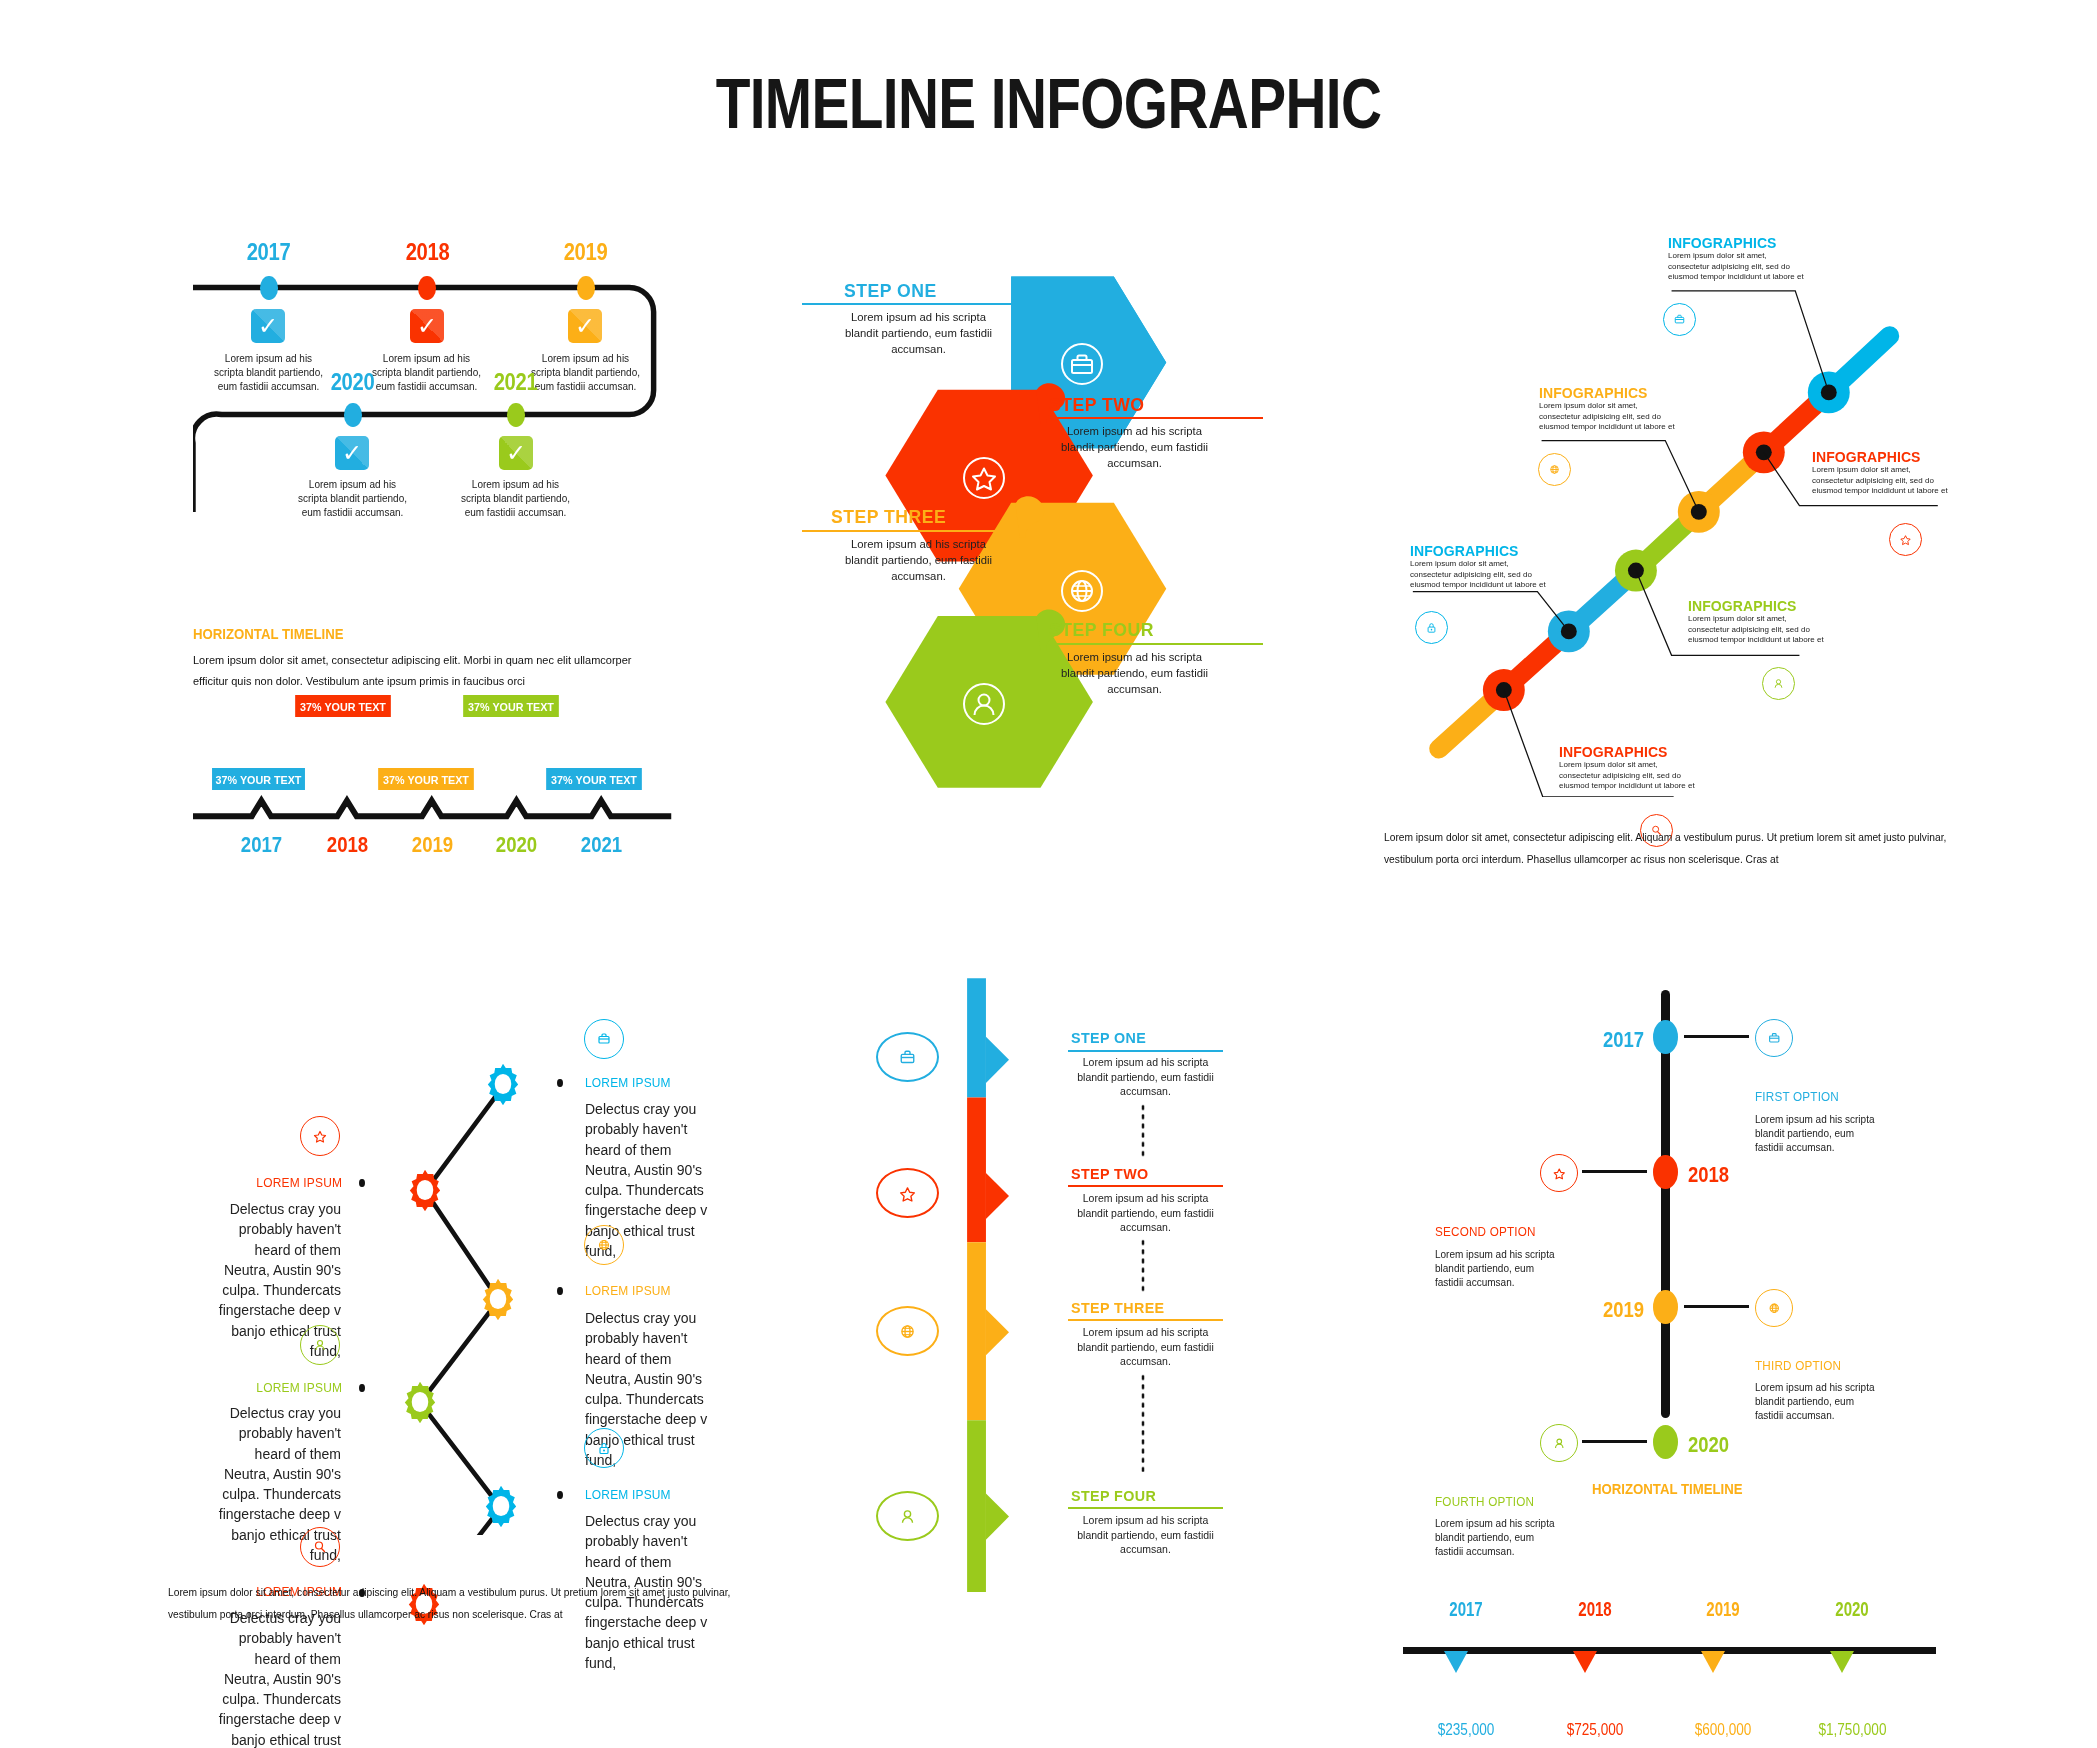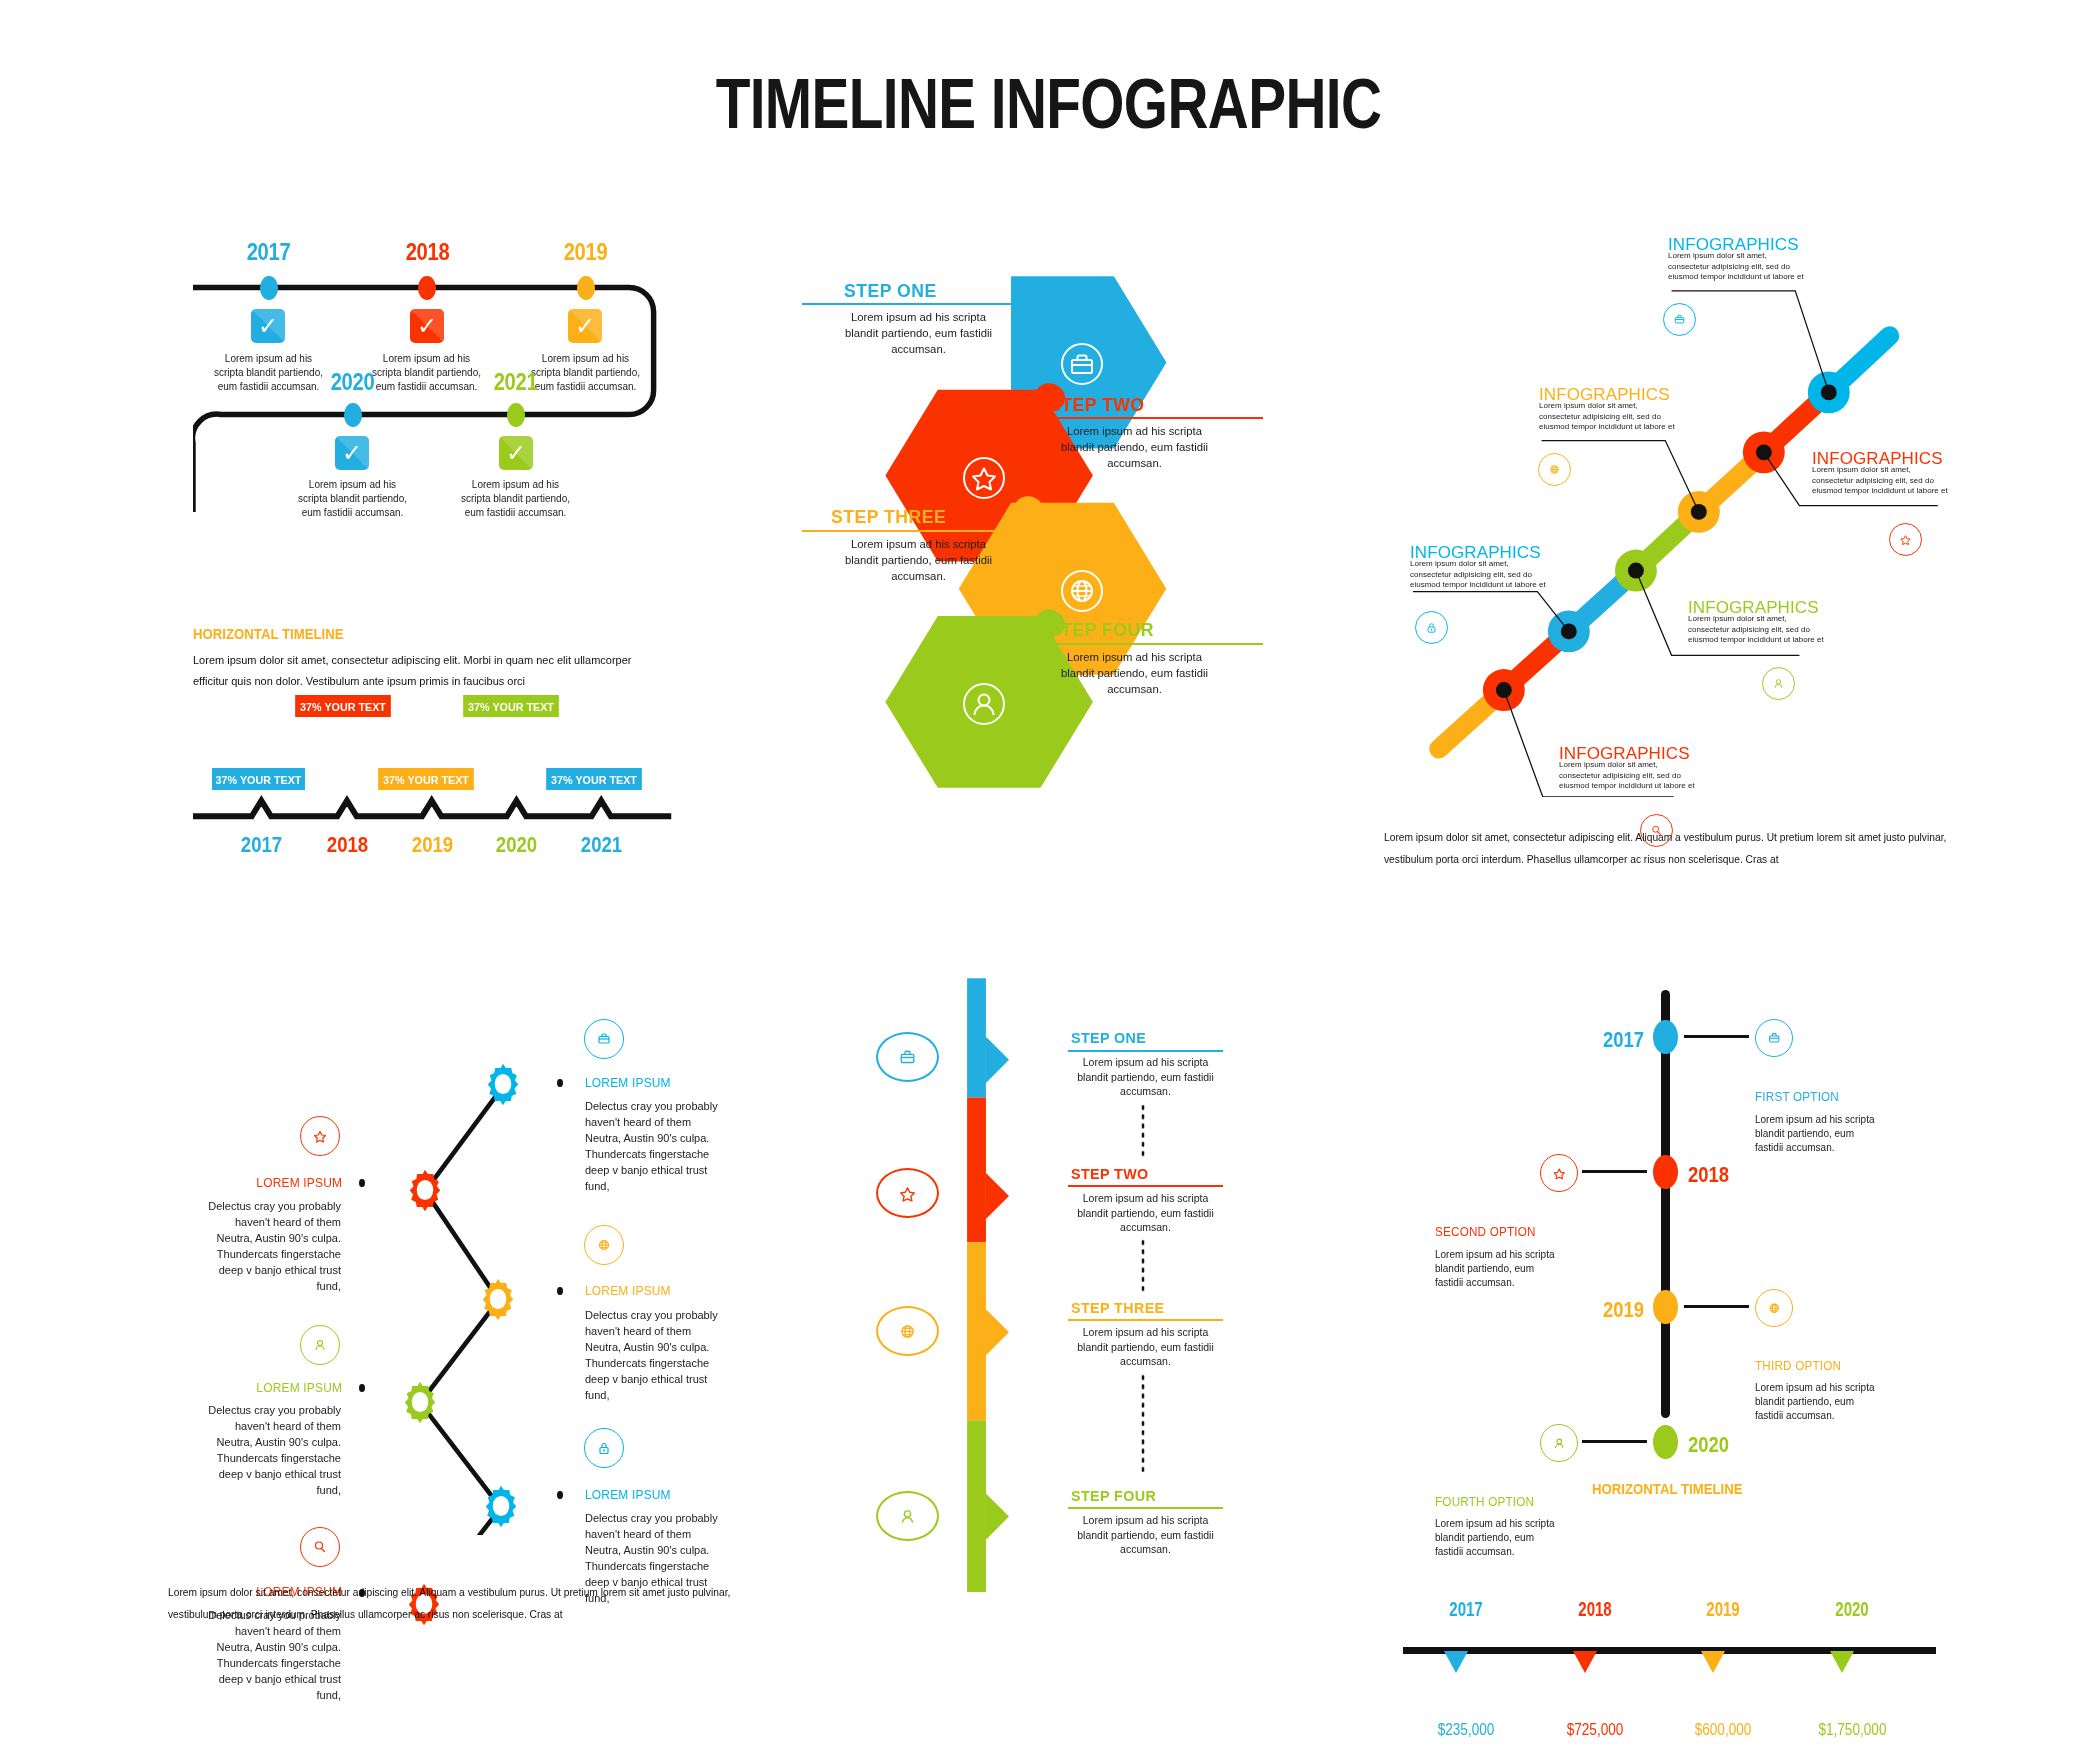--- a/index.html
+++ b/index.html
@@ -46,31 +46,31 @@
   
   #sec3{left:789px;top:268px;width:503px;height:596px;}
   .step-lbl{position:absolute;font-weight:bold;font-size:17.6px;letter-spacing:0.5px;
      white-space:nowrap;}
   .step-rule{position:absolute;height:2.1px;}
   .step-body{position:absolute;width:155px;font-size:11.3px;line-height:1.42;
      color:#222;text-align:center;}
 
   
   #sec4{left:1363px;top:210px;width:680px;height:562px;}
-  .info-hdr{position:absolute;font-weight:normal;font-size:17px;letter-spacing:0.1px;text-align:right;}
+  .info-hdr{position:absolute;font-weight:bold;font-size:14px;letter-spacing:0.1px;text-align:right;}
   .info-body{position:absolute;width:138px;font-size:8px;line-height:1.32;color:#222;}
   .circ-ico{position:absolute;width:31px;height:31px;border-radius:50%;
      border:1.3px solid currentColor;display:flex;align-items:center;justify-content:center;}
 
   
   #sec5{left:165px;top:1019px;width:596px;height:516px;}
   .gear-hdr{position:absolute;font-size:13px;font-weight:normal;letter-spacing:0.2px;
      font-family:"Liberation Sans Narrow","Liberation Sans",sans-serif;
      transform:scaleX(.92);transform-origin:left center;white-space:nowrap;}
-  .gear-body{position:absolute;width:134px;font-size:11px;line-height:1.45;color:#222;}
+  .gear-body{position:absolute;width:134px;font-size:14px;line-height:1.45;color:#222;}
   .gear-bullet{position:absolute;width:5.9px;height:8.4px;border-radius:50%;background:#111;}
 
   
   #sec6{left:839px;top:965px;width:470px;height:701px;}
   .vstep-hdr{position:absolute;font-weight:bold;font-size:14.3px;letter-spacing:0.4px;}
   .vstep-rule{position:absolute;height:2.1px;width:155px;}
   .vstep-body{position:absolute;width:155px;font-size:10.5px;line-height:1.4;
      text-align:center;color:#222;}
 
   

